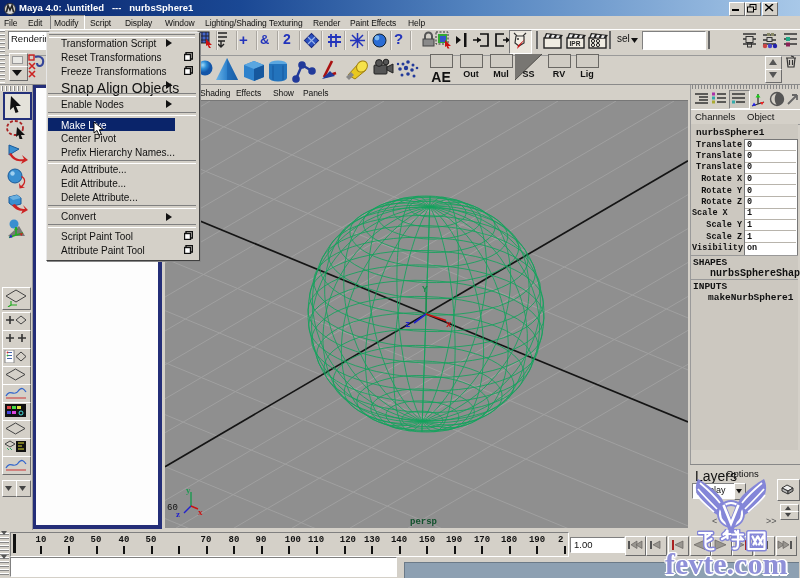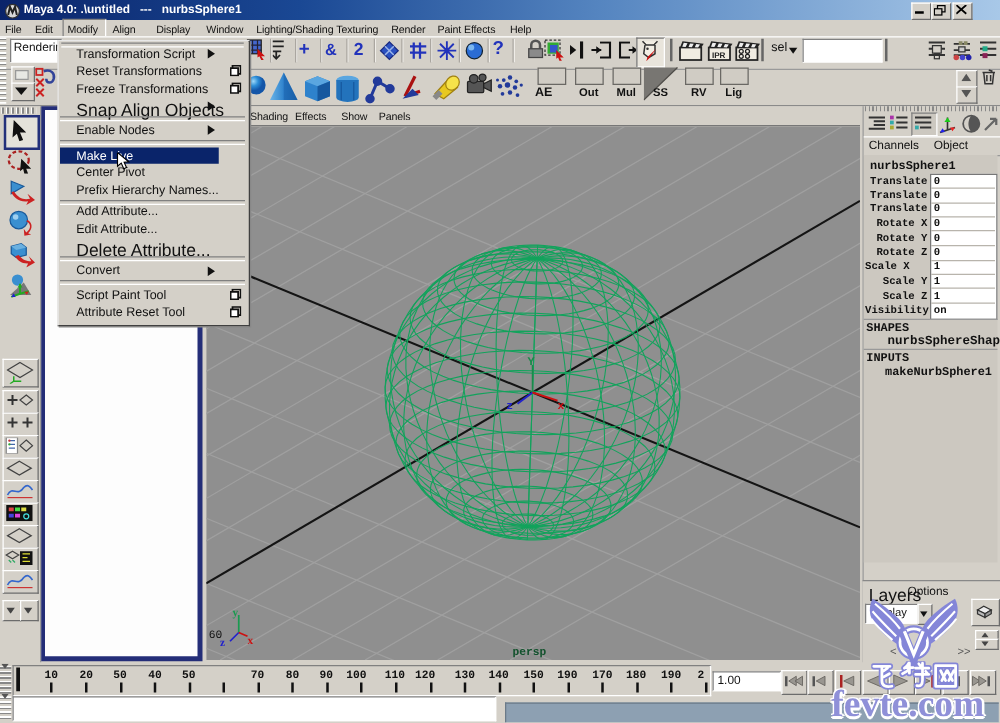--- a/index.html
+++ b/index.html
@@ -23,21 +23,21 @@
     <rect x="3" y="0.5" width="6" height="5" fill="none" stroke="#000"></rect>
     <rect x="0.5" y="3" width="6" height="5" fill="#d4d0c8" stroke="#000"></rect>
   </svg>
 <svg class="abs" style="left:765px;top:4px" width="9" height="8">
     <path d="M0 0 L8 7 M8 0 L0 7" stroke="#000" stroke-width="1.4"></path>
   </svg>
 <div class="abs" style="left:0;top:16px;width:800px;height:13px;background:#d4d0c8"></div>
 <div class="abs t" style="left:4px;top:17.5px">File</div>
 <div class="abs t" style="left:28px;top:17.5px">Edit</div>
 <div class="abs t" style="left:54px;top:17.5px">Modify</div>
-<div class="abs t" style="left:90px;top:17.5px">Align</div>
+<div class="abs t" style="left:90px;top:17.5px">Script</div>
 <div class="abs t" style="left:125px;top:17.5px">Display</div>
 <div class="abs t" style="left:165px;top:17.5px">Window</div>
 <div class="abs t" style="left:205px;top:17.5px">Lighting/Shading</div>
 <div class="abs t" style="left:269px;top:17.5px">Texturing</div>
 <div class="abs t" style="left:313px;top:17.5px">Render</div>
 <div class="abs t" style="left:350px;top:17.5px">Paint Effects</div>
 <div class="abs t" style="left:408px;top:17.5px">Help</div>
 <div class="abs sunk" style="left:50px;top:15px;width:33px;height:13px"></div>
 <div class="abs" style="left:0;top:29px;width:800px;height:25px;background:#d4d0c8;border-top:1px solid #fff;border-bottom:1px solid #9a9a9a"></div>
 <div class="abs" style="left:0;top:30px;width:5px;height:53px;background:repeating-linear-gradient(to bottom,#fff 0,#fff 1px,#888 1px,#888 2px,#d4d0c8 2px,#d4d0c8 4px)"></div>
@@ -224,21 +224,21 @@
       <circle cx="210" cy="13" r="2.2"></circle>
       <circle cx="216" cy="15" r="1.8"></circle>
       <circle cx="206" cy="20" r="1.5"></circle>
       <circle cx="212" cy="19" r="1.8"></circle>
       <circle cx="218" cy="21" r="1.5"></circle>
       <circle cx="221" cy="13" r="1.3"></circle>
       <circle cx="202" cy="9" r="1.2"></circle>
     </g>
 </svg>
 <div class="abs" style="left:430px;top:54px;width:21px;height:12px;background:#d0ccc4;border:1px solid #6a6864"></div>
-<div class="abs" style="left:428px;top:69px;width:26px;text-align:left;font-size:10px;font-weight:bold;color:#111">AE</div>
+<div class="abs" style="left:428px;top:69px;width:26px;text-align:center;font-size:14px;font-weight:bold;color:#111">AE</div>
 <div class="abs" style="left:460px;top:54px;width:21px;height:12px;background:#d0ccc4;border:1px solid #6a6864"></div>
 <div class="abs" style="left:458px;top:69px;width:26px;text-align:center;font-size:9px;font-weight:bold;color:#111">Out</div>
 <div class="abs" style="left:490px;top:54px;width:21px;height:12px;background:#d0ccc4;border:1px solid #6a6864"></div>
 <div class="abs" style="left:488px;top:69px;width:26px;text-align:center;font-size:9px;font-weight:bold;color:#111">Mul</div>
 <svg class="abs" style="left:515px;top:53px" width="28" height="29">
     <path d="M0 1 L27 1 L0 27 Z" fill="#787672"></path>
     <path d="M27 1 L0 27" stroke="#504e4a" stroke-width="1"></path>
   </svg>
 <div class="abs" style="left:515px;top:69px;width:27px;text-align:center;font-size:9px;font-weight:bold;color:#111">SS</div>
 <div class="abs" style="left:548px;top:54px;width:21px;height:12px;background:#d0ccc4;border:1px solid #6a6864"></div>
@@ -567,25 +567,25 @@
 <div class="abs mono" style="left:139px;top:535px;width:24px;text-align:center;font-size:9px;font-weight:bold;color:#111">50</div>
 <div class="abs" style="left:151px;top:546px;width:2px;height:8px;background:#111"></div>
 <div class="abs mono" style="left:167px;top:503px;width:24px;text-align:left;font-size:9px;font-weight:normal;color:#111">60</div>
 <div class="abs" style="left:178px;top:546px;width:2px;height:8px;background:#111"></div>
 <div class="abs mono" style="left:194px;top:535px;width:24px;text-align:center;font-size:9px;font-weight:bold;color:#111">70</div>
 <div class="abs" style="left:206px;top:546px;width:2px;height:8px;background:#111"></div>
 <div class="abs mono" style="left:222px;top:535px;width:24px;text-align:center;font-size:9px;font-weight:bold;color:#111">80</div>
 <div class="abs" style="left:233px;top:546px;width:2px;height:8px;background:#111"></div>
 <div class="abs mono" style="left:249px;top:535px;width:24px;text-align:center;font-size:9px;font-weight:bold;color:#111">90</div>
 <div class="abs" style="left:261px;top:546px;width:2px;height:8px;background:#111"></div>
-<div class="abs mono" style="left:277px;top:535px;width:24px;text-align:left;font-size:9px;font-weight:bold;color:#111">100</div>
+<div class="abs mono" style="left:277px;top:535px;width:24px;text-align:right;font-size:9px;font-weight:bold;color:#111">100</div>
 <div class="abs" style="left:288px;top:546px;width:2px;height:8px;background:#111"></div>
 <div class="abs mono" style="left:304px;top:535px;width:24px;text-align:center;font-size:9px;font-weight:bold;color:#111">110</div>
 <div class="abs" style="left:316px;top:546px;width:2px;height:8px;background:#111"></div>
-<div class="abs mono" style="left:332px;top:535px;width:24px;text-align:left;font-size:9px;font-weight:bold;color:#111">120</div>
+<div class="abs mono" style="left:332px;top:535px;width:24px;text-align:right;font-size:9px;font-weight:bold;color:#111">120</div>
 <div class="abs" style="left:344px;top:546px;width:2px;height:8px;background:#111"></div>
 <div class="abs mono" style="left:360px;top:535px;width:24px;text-align:center;font-size:9px;font-weight:bold;color:#111">130</div>
 <div class="abs" style="left:371px;top:546px;width:2px;height:8px;background:#111"></div>
 <div class="abs mono" style="left:387px;top:535px;width:24px;text-align:center;font-size:9px;font-weight:bold;color:#111">140</div>
 <div class="abs" style="left:399px;top:546px;width:2px;height:8px;background:#111"></div>
 <div class="abs mono" style="left:415px;top:535px;width:24px;text-align:center;font-size:9px;font-weight:bold;color:#111">150</div>
 <div class="abs" style="left:426px;top:546px;width:2px;height:8px;background:#111"></div>
 <div class="abs mono" style="left:442px;top:535px;width:24px;text-align:center;font-size:9px;font-weight:bold;color:#111">190</div>
 <div class="abs" style="left:454px;top:546px;width:2px;height:8px;background:#111"></div>
 <div class="abs mono" style="left:470px;top:535px;width:24px;text-align:center;font-size:9px;font-weight:bold;color:#111">170</div>
@@ -669,33 +669,33 @@
     <path d="M0 0 L6 4 L0 8 Z" fill="#111"></path>
   </svg>
 <div class="abs" style="left:48px;top:111.5px;width:148px;height:2px;border-top:1px solid #808080;border-bottom:1px solid #fff"></div>
 <div class="abs" style="left:48px;top:118px;width:127px;height:13px;background:#0a246a"></div>
 <div class="abs" style="left:61px;top:119.5px;font-size:10px;color:#fff">Make Live</div>
 <div class="abs" style="left:61px;top:133.0px;font-size:10px;color:#111">Center Pivot</div>
 <div class="abs" style="left:61px;top:147.0px;font-size:10px;color:#111">Prefix Hierarchy Names...</div>
 <div class="abs" style="left:48px;top:159.5px;width:148px;height:2px;border-top:1px solid #808080;border-bottom:1px solid #fff"></div>
 <div class="abs" style="left:61px;top:164.0px;font-size:10px;color:#111">Add Attribute...</div>
 <div class="abs" style="left:61px;top:178.0px;font-size:10px;color:#111">Edit Attribute...</div>
-<div class="abs" style="left:61px;top:192.0px;font-size:14px;color:#111">Delete Attribute...</div>
+<div class="abs" style="left:61px;top:192.0px;font-size:10px;color:#111">Delete Attribute...</div>
 <div class="abs" style="left:48px;top:204.5px;width:148px;height:2px;border-top:1px solid #808080;border-bottom:1px solid #fff"></div>
 <div class="abs" style="left:61px;top:211.0px;font-size:10px;color:#111">Convert</div>
 <svg class="abs" style="left:166px;top:212.5px" width="6" height="8">
     <path d="M0 0 L6 4 L0 8 Z" fill="#111"></path>
   </svg>
 <div class="abs" style="left:48px;top:223.5px;width:148px;height:2px;border-top:1px solid #808080;border-bottom:1px solid #fff"></div>
 <div class="abs" style="left:61px;top:230.5px;font-size:10px;color:#111">Script Paint Tool</div>
 <svg class="abs" style="left:184px;top:231px" width="9" height="9">
     <rect x="0.5" y="2.5" width="6" height="6" fill="#fff" stroke="#111" stroke-width="1.4"></rect>
     <path d="M2 2.5 L2 0.5 L8.5 0.5 L8.5 7 L6.5 7" fill="none" stroke="#111" stroke-width="1.4"></path>
   </svg>
-<div class="abs" style="left:61px;top:244.5px;font-size:10px;color:#111">Attribute Reset Tool</div>
+<div class="abs" style="left:61px;top:244.5px;font-size:10px;color:#111">Attribute Paint Tool</div>
 <svg class="abs" style="left:184px;top:245px" width="9" height="9">
     <rect x="0.5" y="2.5" width="6" height="6" fill="#fff" stroke="#111" stroke-width="1.4"></rect>
     <path d="M2 2.5 L2 0.5 L8.5 0.5 L8.5 7 L6.5 7" fill="none" stroke="#111" stroke-width="1.4"></path>
   </svg>
 <svg class="abs" style="left:93px;top:122px" width="13" height="15">
     <path d="M1 0 L1 11 L4 8.5 L6 13 L8.2 12 L6.3 7.8 L10 7.5 Z" fill="#fff" stroke="#000" stroke-width="0.9"></path>
   </svg>
 <svg class="abs" style="left:688px;top:476px" width="94" height="56" viewBox="0 0 94 56">
 <g fill="#8486d8">
 <path d="M10 3 C17 7 25 13 31 19 C35 23 37 28 37 33 L31 40 C24 36 16 29 11 22 C7 16 7 9 10 3 Z"></path>

